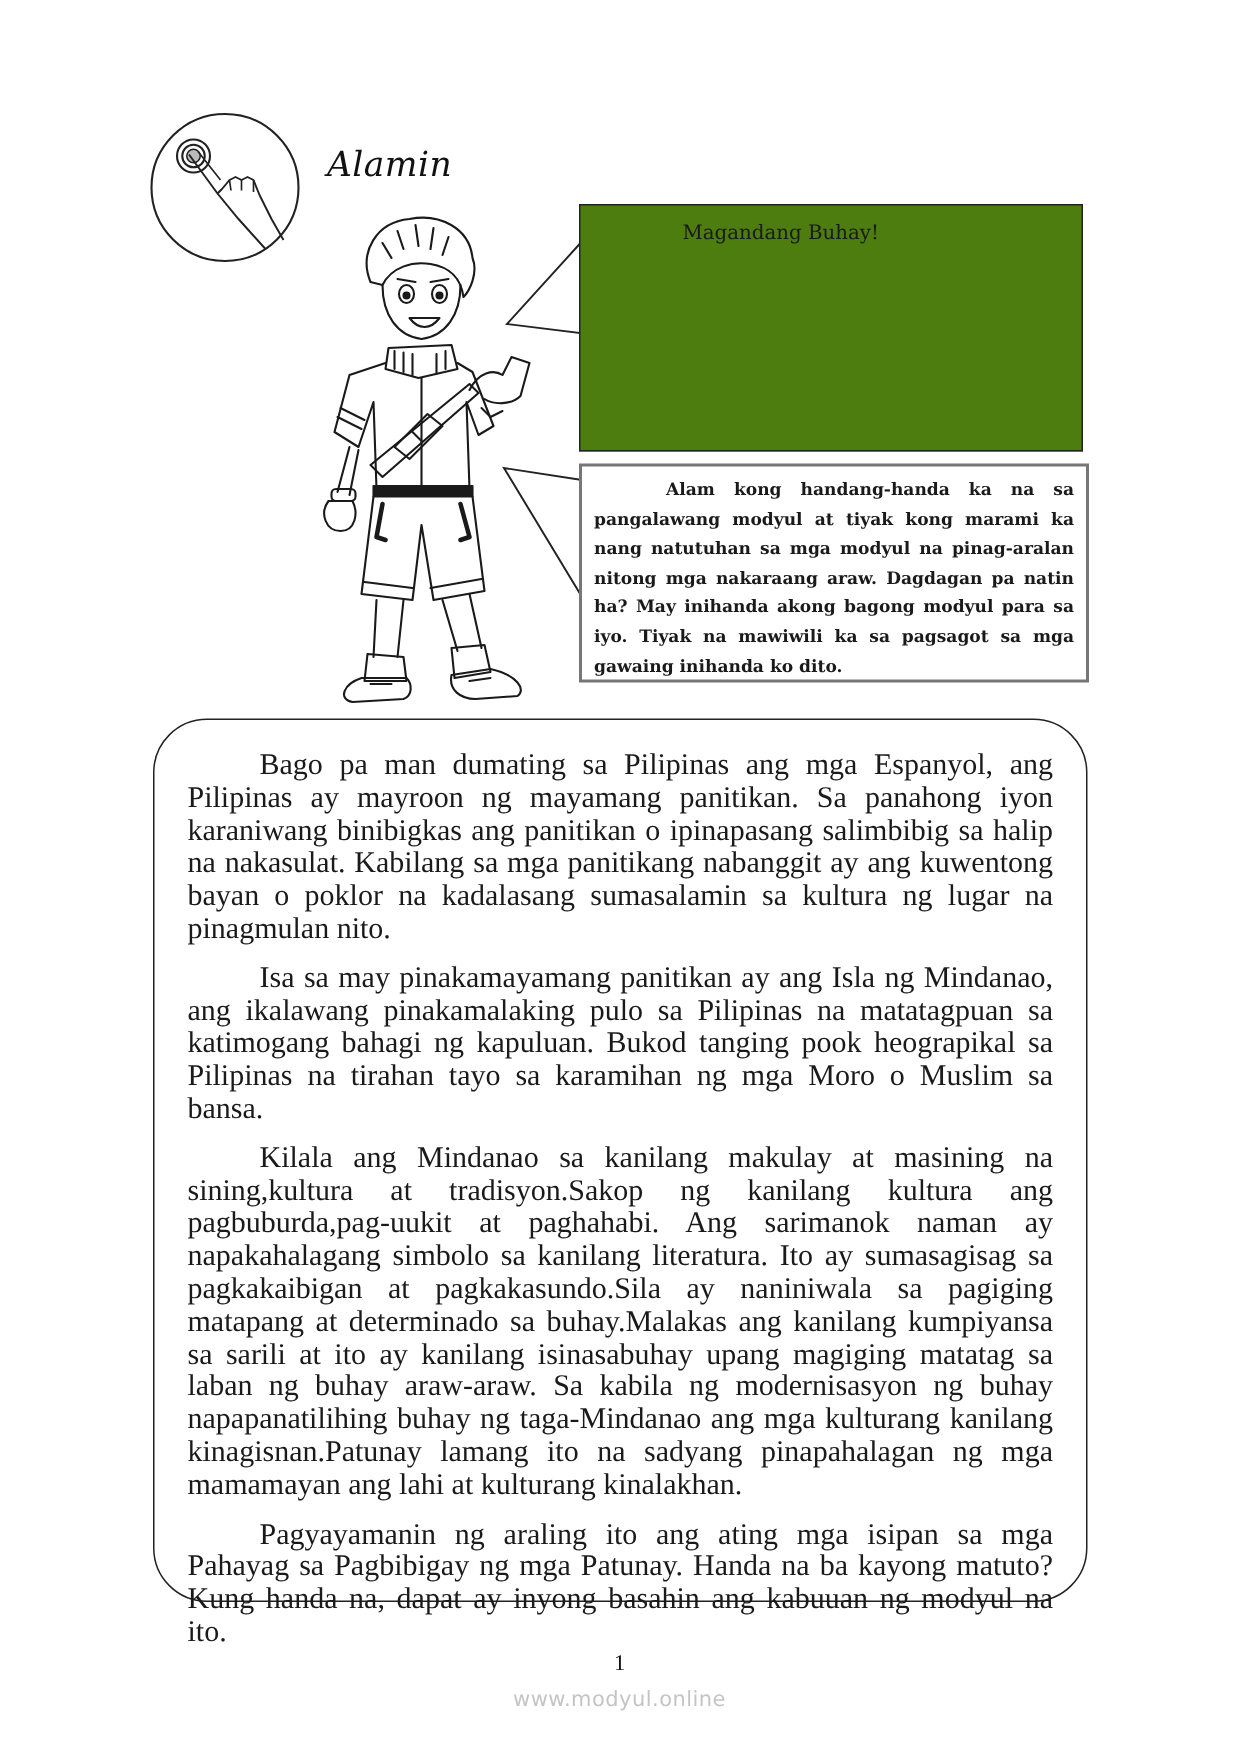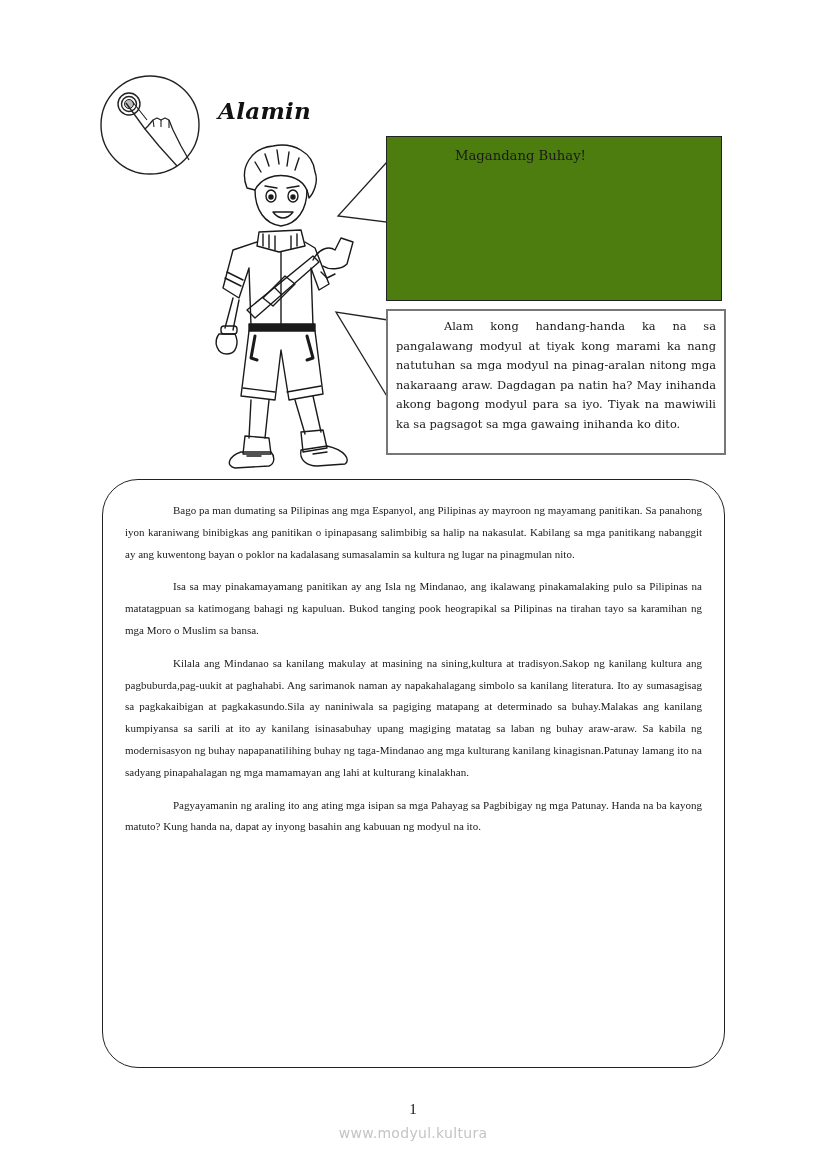--- a/index.html
+++ b/index.html
@@ -1,42 +1,42 @@
 <!DOCTYPE html>
 <html><head>
   <meta charset="utf-8">
   <style>
     html, body { margin: 0; padding: 0; background: #ffffff; }
     body { width: 826px; height: 1169px; position: relative; overflow: hidden;
            font-family: "DejaVu Serif", serif; color: #1a1a1a; }
 
     .icon-circle { position: absolute; left: 99px; top: 74px; width: 102px; height: 102px; }
     .section-title { position: absolute; left: 218px; top: 97px; font-family: "DejaVu Serif", serif;
-                     font-weight: bold; font-style: italic; font-size: 23px; color: #111; letter-spacing: 0.3px; }
+                     font-weight: normal; font-style: italic; font-size: 23px; color: #111; letter-spacing: 0.3px; }
 
     .character { position: absolute; left: 195px; top: 138px; width: 175px; height: 335px; }
 
     .bubble-tail { position: absolute; left: 330px; top: 130px; width: 60px; height: 320px; pointer-events: none; }
 
     .bubble1 { position: absolute; left: 386px; top: 136px; width: 336px; height: 165px;
                border: 1.5px solid #222; box-sizing: border-box; padding: 8px 8px 6px 8px;
                font-family: "DejaVu Serif", serif; font-size: 13.2px; line-height: 22.2px; background: #4d7c0f; }
     .bubble1 p { margin: 0; text-align: justify; }
     .bubble1 .greet { padding-left: 60px; margin-bottom: 6px; }
     .bubble1 .indent { text-indent: 55px; }
 
     .bubble2 { position: absolute; left: 386px; top: 309px; width: 340px; height: 146px;
                border: 2px solid #777; box-sizing: border-box; padding: 6px 8px 4px 8px;
                font-family: "DejaVu Serif", serif; font-size: 11.4px; line-height: 19.6px; background: #fff; }
-    .bubble2 p { margin: 0; text-align: justify; text-indent: 48px; }
+    .bubble2 p { margin: 0; text-align: justify; text-indent: 48px; font-weight: bold; }
 
     .main-box { position: absolute; left: 102px; top: 479px; width: 623px; height: 589px;
                 border: 1.5px solid #222; border-radius: 36px; box-sizing: border-box;
                 padding: 20px 22px 10px 22px; font-family: "Liberation Serif", serif;
-                font-size: 11px; line-height: 21.8px; color: #1a1a1a; }
+                font-size: 20px; line-height: 21.8px; color: #1a1a1a; }
     .main-box p { margin: 0 0 11px 0; text-align: justify; text-indent: 48px; }
 
     .page-number { position: absolute; left: 0; width: 826px; top: 1101px; text-align: center;
                    font-family: "Liberation Serif", serif; font-size: 15px; color: #111; }
     .watermark { position: absolute; left: 0; width: 826px; top: 1125px; text-align: center;
                  font-family: "DejaVu Sans", sans-serif; font-size: 14px; color: #c4c4c4; letter-spacing: 0.3px; }
   </style>
 </head>
 <body>
 
@@ -118,13 +118,13 @@
 </div>
 
 <div class="main-box">
   <p>Bago pa man dumating sa Pilipinas ang mga Espanyol, ang Pilipinas ay mayroon ng mayamang panitikan. Sa panahong iyon karaniwang binibigkas ang panitikan o ipinapasang salimbibig sa halip na nakasulat. Kabilang sa mga panitikang nabanggit ay ang kuwentong bayan o poklor na kadalasang sumasalamin sa kultura ng lugar na pinagmulan nito.</p>
   <p>Isa sa may pinakamayamang panitikan ay ang Isla ng Mindanao, ang ikalawang pinakamalaking pulo sa Pilipinas na matatagpuan sa katimogang bahagi ng kapuluan. Bukod tanging pook heograpikal sa Pilipinas na tirahan tayo sa karamihan ng mga Moro o Muslim sa bansa.</p>
   <p>Kilala ang Mindanao sa kanilang makulay at masining na sining,kultura at tradisyon.Sakop ng kanilang kultura ang pagbuburda,pag-uukit at paghahabi. Ang sarimanok naman ay napakahalagang simbolo sa kanilang literatura. Ito ay sumasagisag sa pagkakaibigan at pagkakasundo.Sila ay naniniwala sa pagiging matapang at determinado sa buhay.Malakas ang kanilang kumpiyansa sa sarili at ito ay kanilang isinasabuhay upang  magiging matatag sa laban ng buhay araw-araw. Sa kabila ng modernisasyon ng buhay napapanatilihing buhay ng taga-Mindanao ang mga kulturang kanilang kinagisnan.Patunay lamang ito na sadyang pinapahalagan ng mga mamamayan ang lahi at kulturang kinalakhan.</p>
   <p>Pagyayamanin ng araling ito ang ating mga isipan sa mga Pahayag sa Pagbibigay ng mga Patunay. Handa na ba kayong matuto? Kung handa na, dapat ay inyong basahin ang kabuuan ng modyul na ito.</p>
 </div>
 
 <div class="page-number">1</div>
-<div class="watermark">www.modyul.kultura</div>
+<div class="watermark">www.modyul.online</div>
 
 </body></html>

